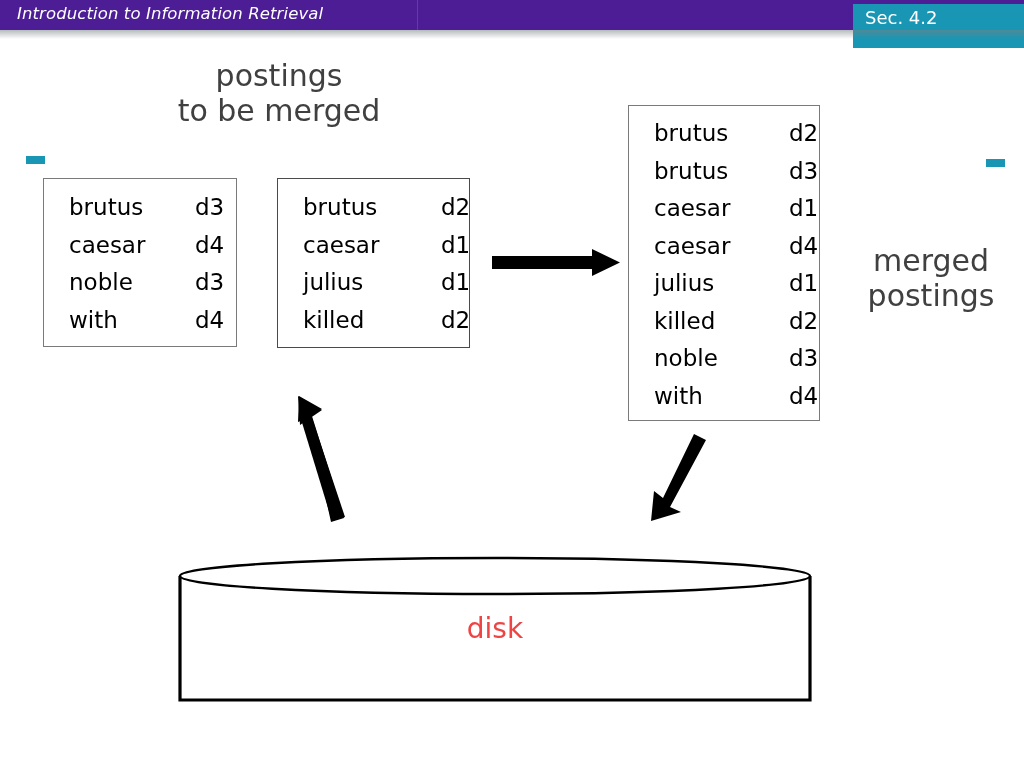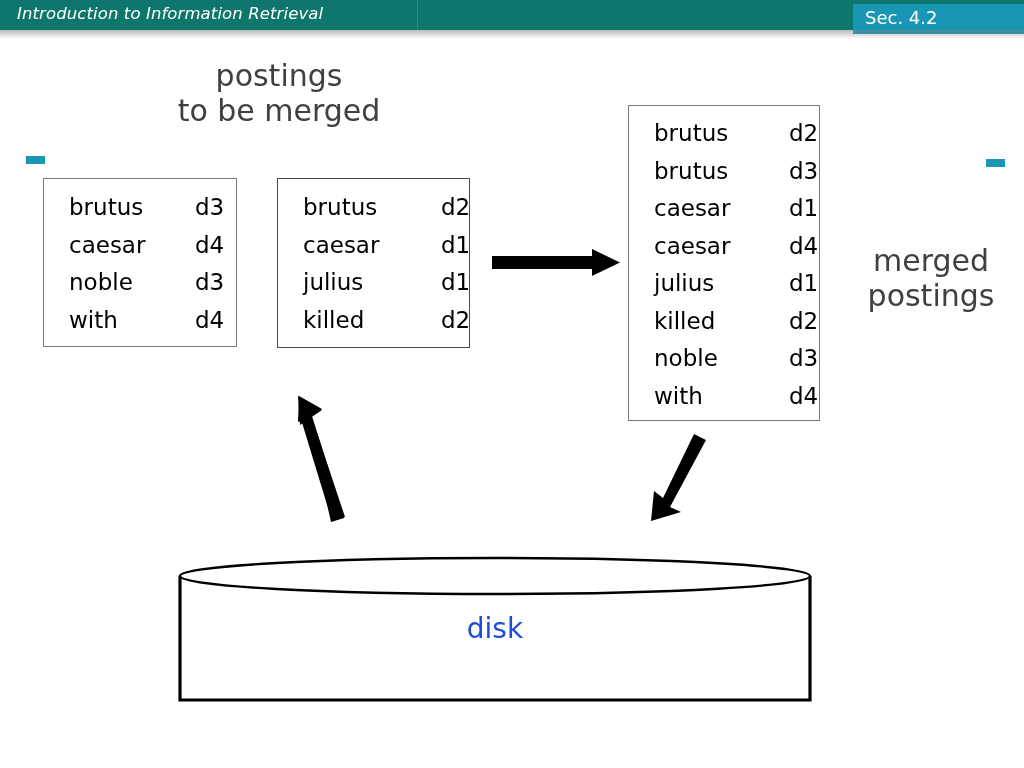--- a/index.html
+++ b/index.html
@@ -33,21 +33,21 @@
     font-family: "DejaVu Sans", sans-serif;
     font-style: italic;
     font-size: 16.5px;
     color: #ffffff;
     letter-spacing: 0.1px;
     white-space: nowrap;
   }
   .sec-box {
     position: absolute;
     left: 853px; top: 4px;
-    width: 171px; height: 30px;
+    width: 171px; height: 44px;
     background: #1896b4;
   }
   .sec-label {
     position: absolute;
     left: 12px; top: 3px;
     font-family: "DejaVu Sans", sans-serif;
     font-size: 18px;
     color: #ffffff;
     white-space: nowrap;
   }
@@ -140,27 +140,27 @@
     left: 178px; top: 556px;
     width: 634px; height: 146px;
   }
   .disk-label {
     position: absolute;
     left: 178px; top: 612px;
     width: 634px;
     text-align: center;
     font-family: "DejaVu Sans", sans-serif;
     font-size: 28px;
-    color: #1d4ed8;
+    color: #ef4444;
   }
 </style>
 </head>
 <body>
 
-<div class="header" style="background: #0f766e;">
+<div class="header" style="background: #4c1d95;">
   <div class="header-divider"></div>
   <div class="header-title">Introduction to Information Retrieval</div>
   <div class="sec-box" style="background: rgb(24, 150, 180);">
     <div class="sec-label">Sec. 4.2</div>
   </div>
 </div>
 <div class="header-shadow"></div>
 
 <div class="tick-mark tick-left" style="background: rgb(24, 150, 180);"></div>
 <div class="tick-mark tick-right" style="background: rgb(24, 150, 180);"></div>

